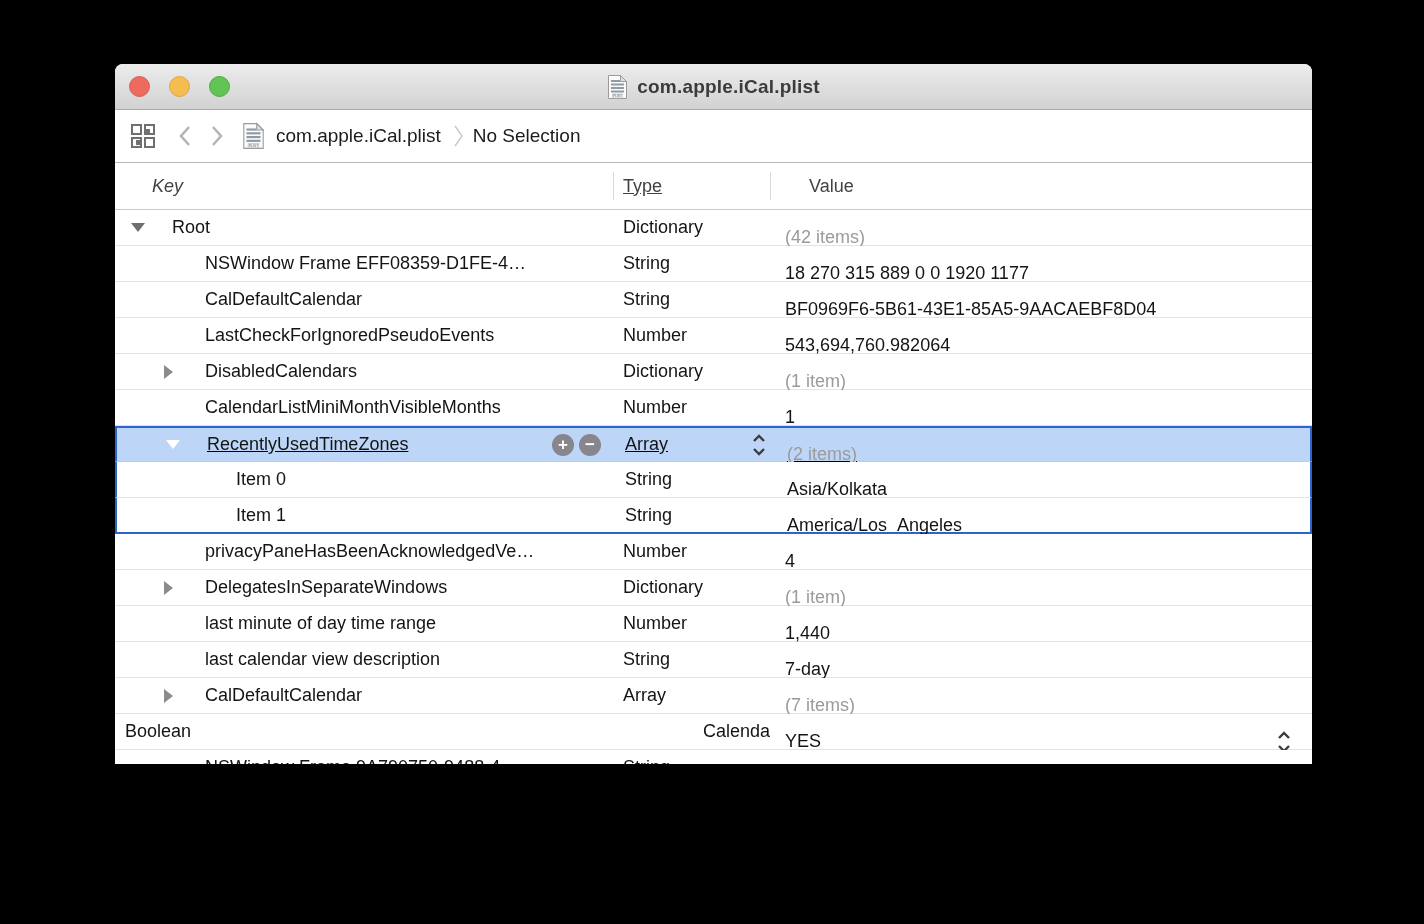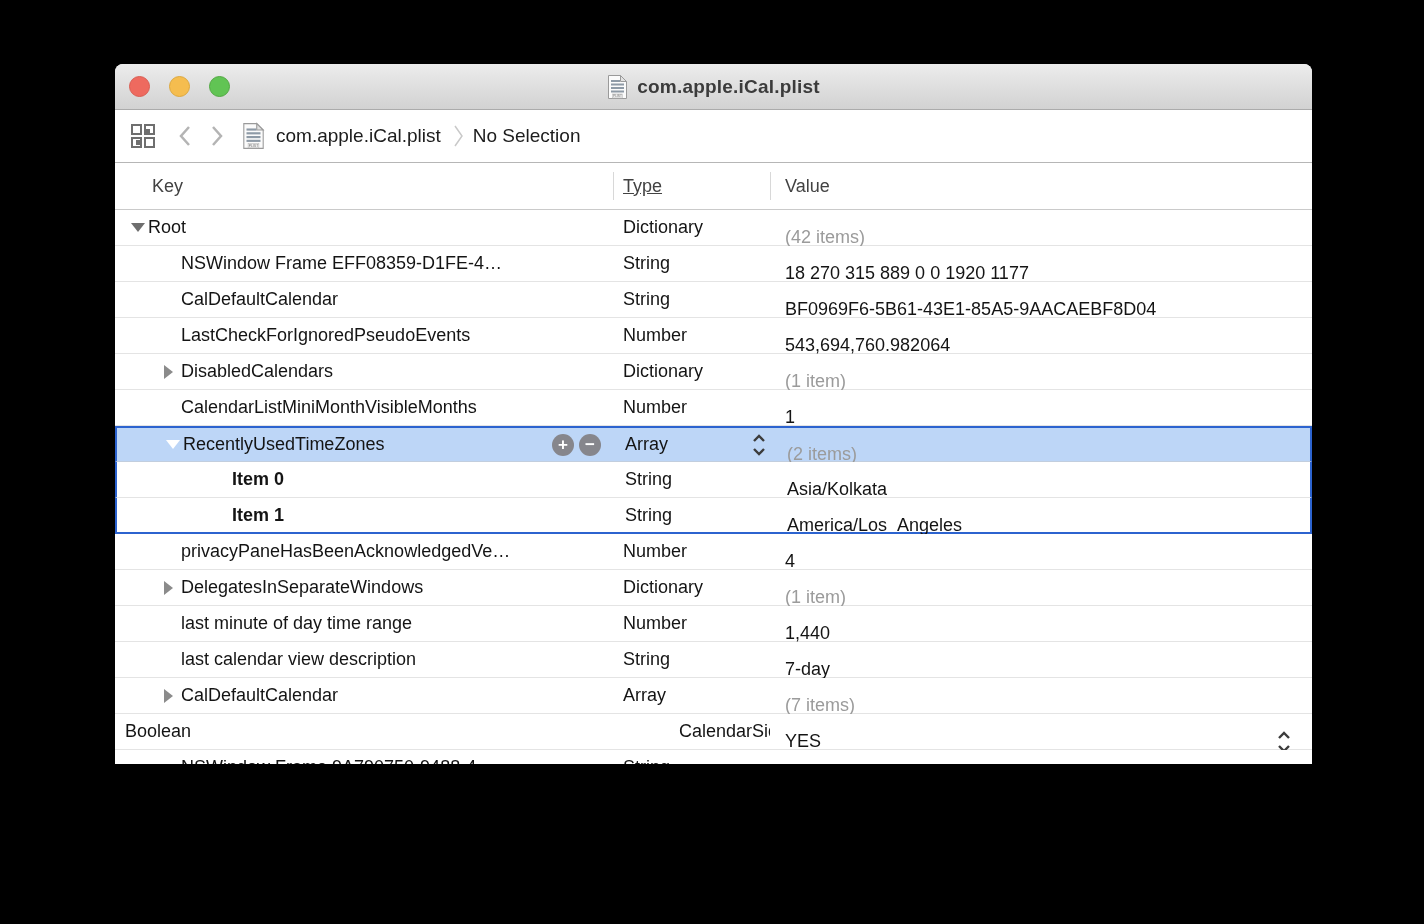--- a/index.html
+++ b/index.html
@@ -32,48 +32,48 @@
   .nav-btn  { margin-right:18px; }
   .crumb-file-icon { margin-right:11px; }
   .crumb-text { font-size:19px; color:#1c1c1c; }
   .crumb-sep { margin:0 9px 0 12px; display:inline-flex; align-items:center; }
 
   
   .thead { position:relative; height:47px; flex:0 0 47px; background:#fff;
            border-bottom:1px solid #cacaca; display:grid;
            grid-template-columns:498px 157px 1fr; align-items:center; }
   .th { font-size:18px; color:#424242; }
-  .th.key   { padding-left:37px; }
+  .th.key   { padding-left:37px;font-style:italic; }
   .th.type  { padding-left:10px;text-decoration:underline; }
-  .th.value { padding-left:15px; }
+  .th.value { padding-left:15px;margin-left:24px; }
   .th-div { position:absolute; top:9px; bottom:9px; width:1px; background:#d8d8d8; }
   .th-div.d1 { left:498px; } .th-div.d2 { left:655px; }
 
   
   .tbody { flex:1 1 auto; overflow:hidden; background:#fff; }
   .row { position:relative; height:36px; display:grid; grid-template-columns:498px 157px 1fr;
          align-items:center; border-bottom:1px solid #e4e4e4; background:#fff; }
-  .cell { position:relative; height:100%; display:flex; align-items:center; overflow:hidden; white-space:nowrap; }
+  .cell { position:relative; height:100%; display:flex; align-items:center; overflow:hidden; white-space:nowrap;gap:24px; }
   .cell.key   { padding-left:16px; }
   .cell.type  { padding-left:10px; }
   .cell.value { padding-left:15px;margin-top:20px; }
   .row.indent-1 .cell.key { padding-left:49px; }
-  .row.indent-2 .cell.key { padding-left:98px;font-weight:bold; }
+  .row.indent-2 .cell.key { padding-left:78px; }
   .disc { width:17px; flex:0 0 17px; display:inline-flex; align-items:center; }
   .tri-down { width:0; height:0; border-left:7px solid transparent; border-right:7px solid transparent;
               border-top:9px solid #6e6e6e; }
   .tri-right { width:0; height:0; border-top:7px solid transparent; border-bottom:7px solid transparent;
                border-left:9px solid #8b8b8b; }
   .key-label, .type-label, .value-label { font-size:18px; color:#141414; }
   .value-label.muted { color:#9b9b9b; }
 
   
   .row.sel-top { background:#bdd6f7; border-top:2px solid #2c63cf;
                  border-left:2px solid #2c63cf; border-right:2px solid #2c63cf;
-                 border-bottom:1px solid #c2cede; }
+                 border-bottom:1px solid #c2cede;text-decoration:underline; }
   .row.sel-top .tri-down { border-top-color:#fff; }
   .row.sel-side { border-left:2px solid #2c63cf; border-right:2px solid #2c63cf; }
   .row.sel-bottom { border-bottom:2px solid #2c63cf; }
 
   .pm-btn { position:absolute; top:50%; transform:translateY(-50%); width:22px; height:22px;
             border-radius:50%; background:#86868c; color:#fff; display:flex; align-items:center;
             justify-content:center; font-size:17px; font-weight:700; line-height:1; border:none; }
   .pm-btn.plus  { right:41px; }
   .pm-btn.minus { right:14px; }
 

